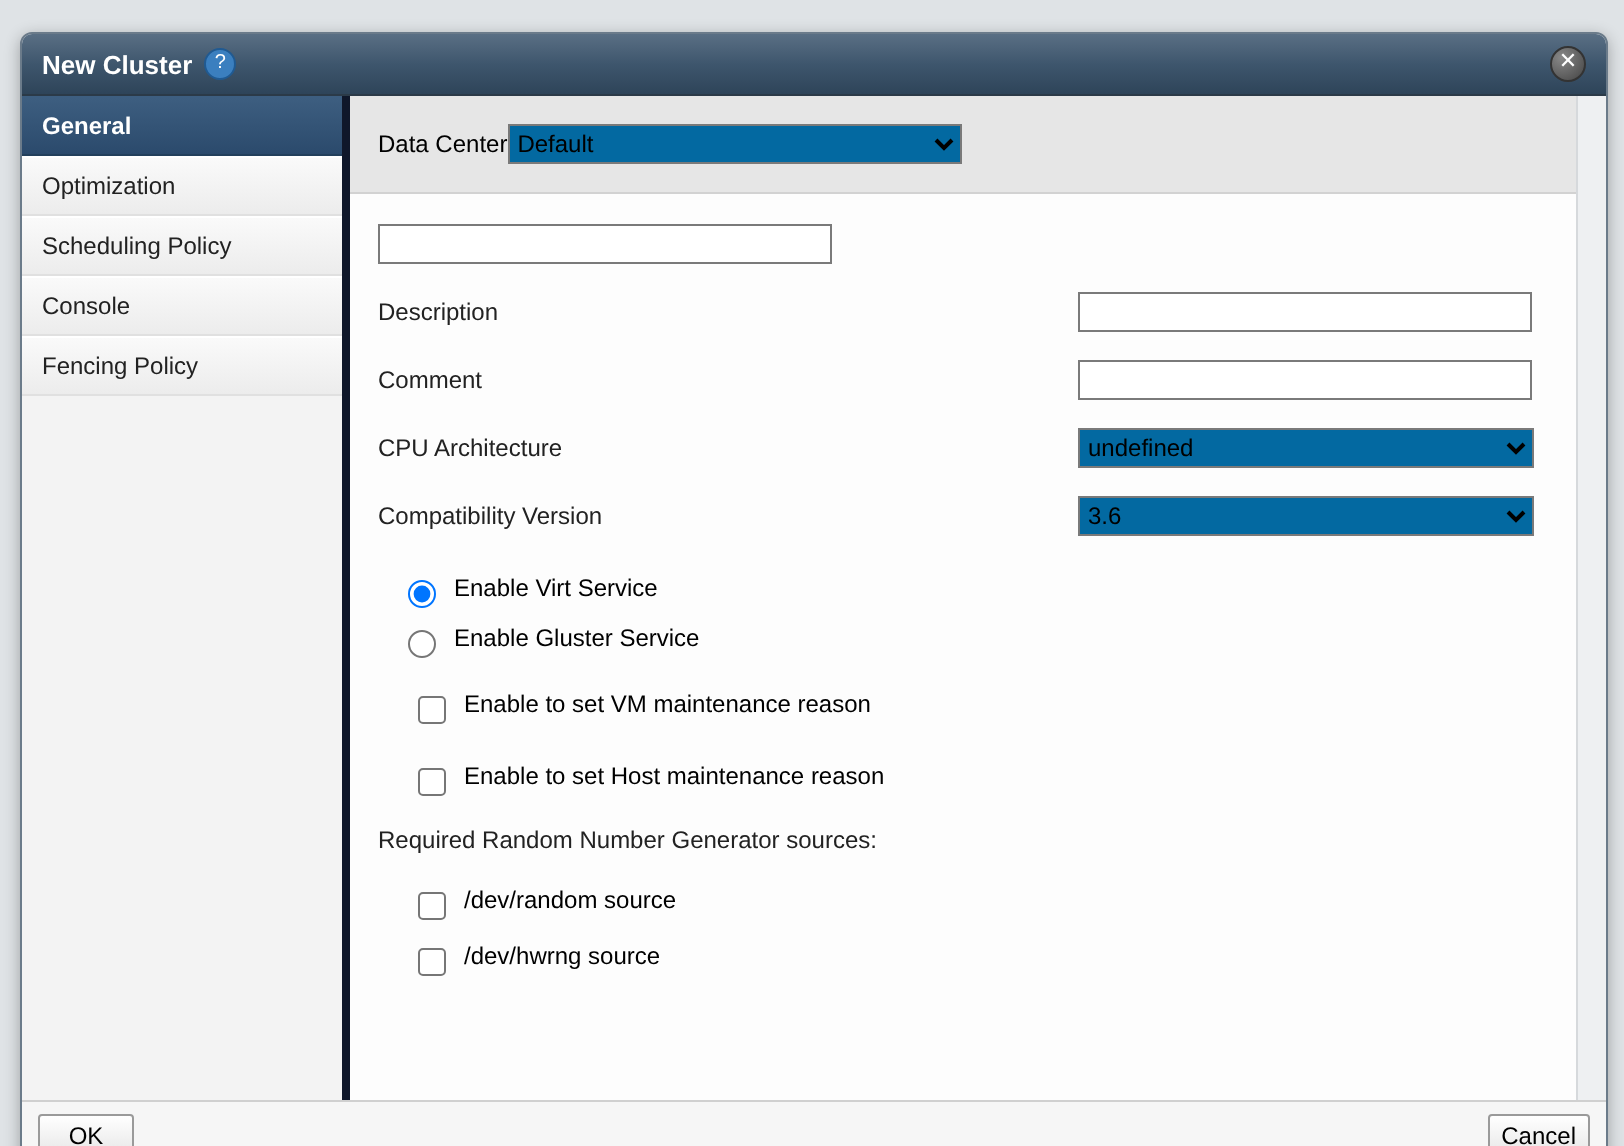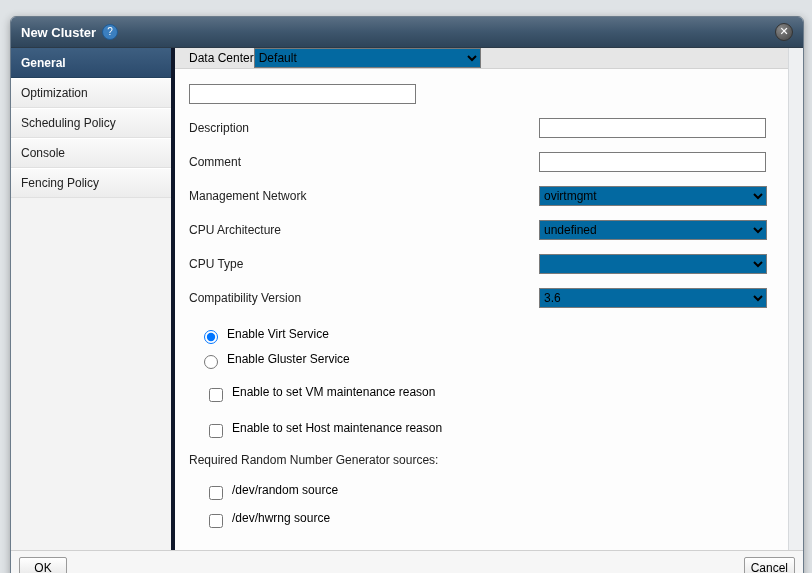--- a/index.html
+++ b/index.html
@@ -102,21 +102,21 @@
     padding: 0;
   }
   .scroll-gutter {
     width: 14px;
     background: #eef0f2;
     border-left: 1px solid #d6d9dc;
   }
   .header-row {
     background: #e6e6e6;
     border-bottom: 1px solid #d2d2d2;
-    padding: 0 14px;
+    padding: 14px 14px;
     display: flex;
     align-items: center;
   }
   .form-row {
     padding: 7px 14px;
     display: flex;
     align-items: center;
   }
   .form-row label.field-label {
     width: 350px;
@@ -217,40 +217,28 @@
       <div class="form-row">
         <label class="field-label">Description</label>
         <input type="text" value="" style="">
       </div>
 
       <div class="form-row">
         <label class="field-label">Comment</label>
         <input type="text" value="" style="">
       </div>
 
-      <div class="form-row">
-        <label class="field-label">Management Network</label>
-        <select class="control">
-          <option>ovirtmgmt</option>
-        </select>
-      </div>
 
       <div class="form-row">
         <label class="field-label">CPU Architecture</label>
         <select class="control">
           <option>undefined</option>
         </select>
       </div>
 
-      <div class="form-row">
-        <label class="field-label">CPU Type</label>
-        <select class="control">
-          <option></option>
-        </select>
-      </div>
 
       <div class="form-row">
         <label class="field-label">Compatibility Version</label>
         <select class="control">
           <option>3.6</option>
         </select>
       </div>
 
       <div class="group-gap"></div>
 

